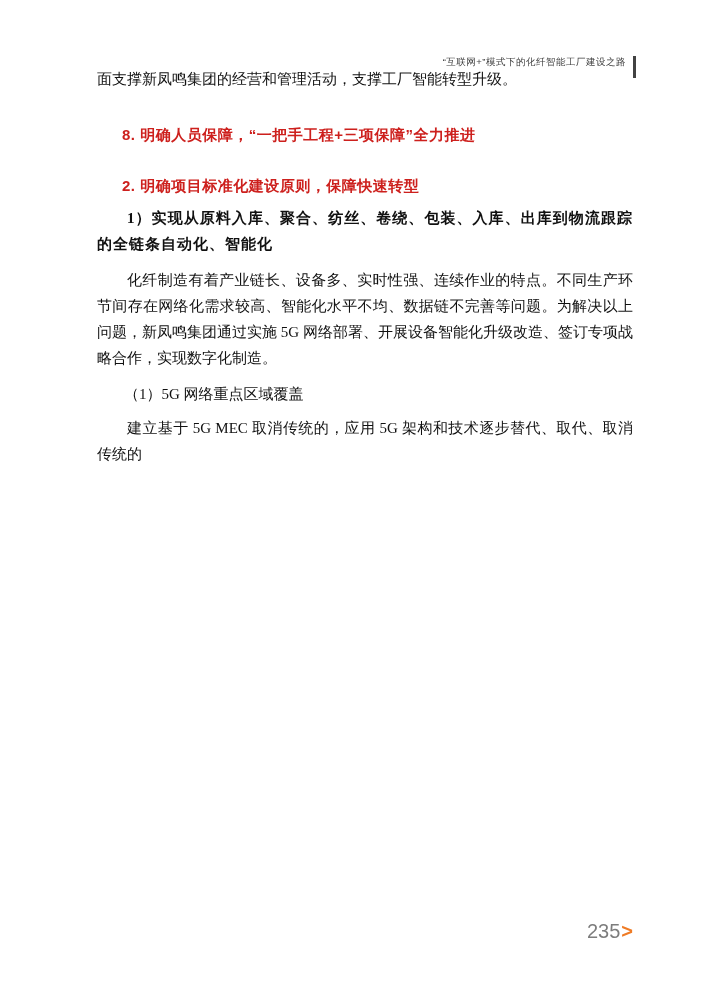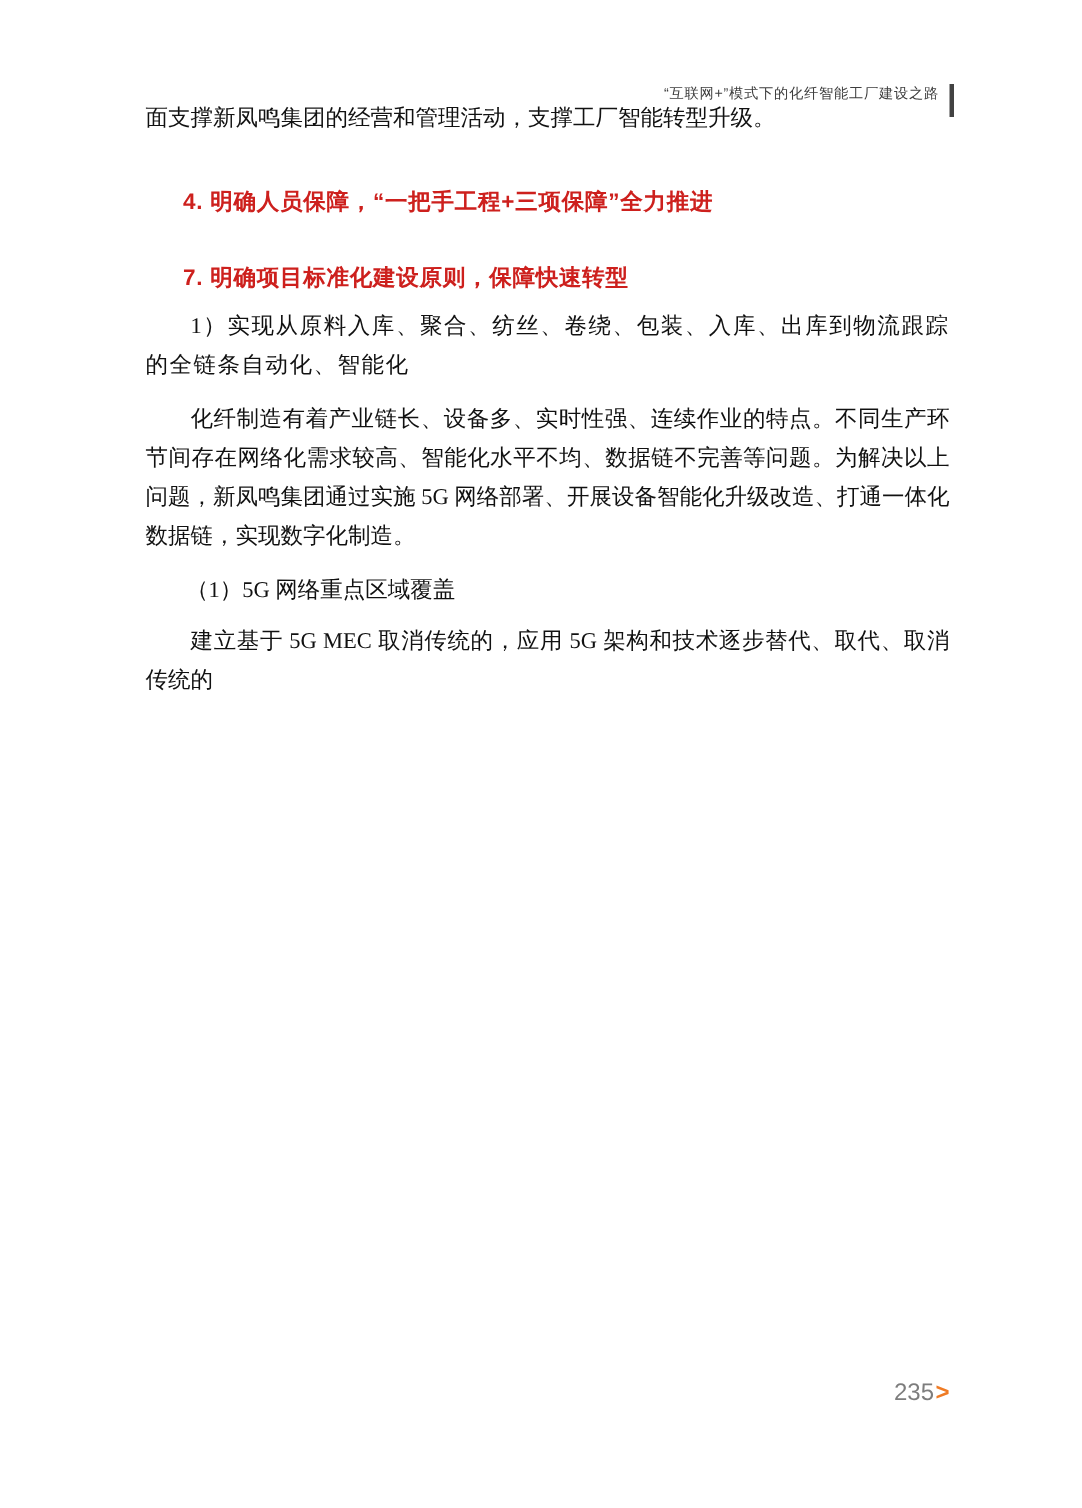--- a/index.html
+++ b/index.html
@@ -32,50 +32,50 @@
   .para{margin:0;text-indent:2em;}
   .cont{margin:0;text-indent:0;}
   .h-red{
     margin:0;
     font-family:"Liberation Sans","DejaVu Sans",sans-serif;
     font-weight:bold;font-size:15px;line-height:22px;
     color:#cd201d;padding-left:25px;text-align:left;
     letter-spacing:0.5px;
   }
   .bold-sub{
-    margin:0;text-indent:2em;font-weight:normal;letter-spacing:1px;
+    margin:0;text-indent:2em;font-weight:bold;letter-spacing:1px;
   }
   .sub-item{margin:0;text-indent:1.8em;}
   .mt-32{margin-top:32px}
   .mt-29{margin-top:29px}
   .mt-13{margin-top:13px}
   .mt-10{margin-top:10px}
   .mt-8{margin-top:8px}
   
   .page-footer{
     position:absolute;top:920px;right:88px;
     font-family:"Liberation Sans","DejaVu Sans",sans-serif;
-    font-size:16px;
+    font-size:20px;
   }
   .page-footer .num{color:#7d7d7d;}
   .page-footer .arrow{color:#ef7b25;font-weight:bold;margin-left:1px;}
 </style>
 </head>
 <body>
 
 <div class="page-header">
   <span class="title">“互联网+”模式下的化纤智能工厂建设之路</span>
   <span class="bar"></span>
 </div>
 
 <div class="main">
   <p class="cont">面支撑新凤鸣集团的经营和管理活动，支撑工厂智能转型升级。</p>
-  <p class="h-red mt-32">4. 明确人员保障，“一把手工程+三项保障”全力推进</p>
-  <p class="h-red mt-29">7. 明确项目标准化建设原则，保障快速转型</p>
+  <p class="h-red mt-32">8. 明确人员保障，“一把手工程+三项保障”全力推进</p>
+  <p class="h-red mt-29">2. 明确项目标准化建设原则，保障快速转型</p>
   <p class="bold-sub mt-8">1）实现从原料入库、聚合、纺丝、卷绕、包装、入库、出库到物流跟踪的全链条自动化、智能化</p>
-  <p class="para mt-10">化纤制造有着产业链长、设备多、实时性强、连续作业的特点。不同生产环节间存在网络化需求较高、智能化水平不均、数据链不完善等问题。为解决以上问题，新凤鸣集团通过实施 5G 网络部署、开展设备智能化升级改造、打通一体化数据链，实现数字化制造。</p>
+  <p class="para mt-10">化纤制造有着产业链长、设备多、实时性强、连续作业的特点。不同生产环节间存在网络化需求较高、智能化水平不均、数据链不完善等问题。为解决以上问题，新凤鸣集团通过实施 5G 网络部署、开展设备智能化升级改造、签订专项战略合作，实现数字化制造。</p>
   <p class="sub-item mt-10">（1）5G 网络重点区域覆盖</p>
   <p class="para mt-8">建立基于 5G MEC 取消传统的，应用 5G 架构和技术逐步替代、取代、取消传统的</p>
 </div>
 
 <div class="page-footer">
   <span class="num">235</span><span class="arrow">&gt;</span>
 </div>
 
 </body></html>

